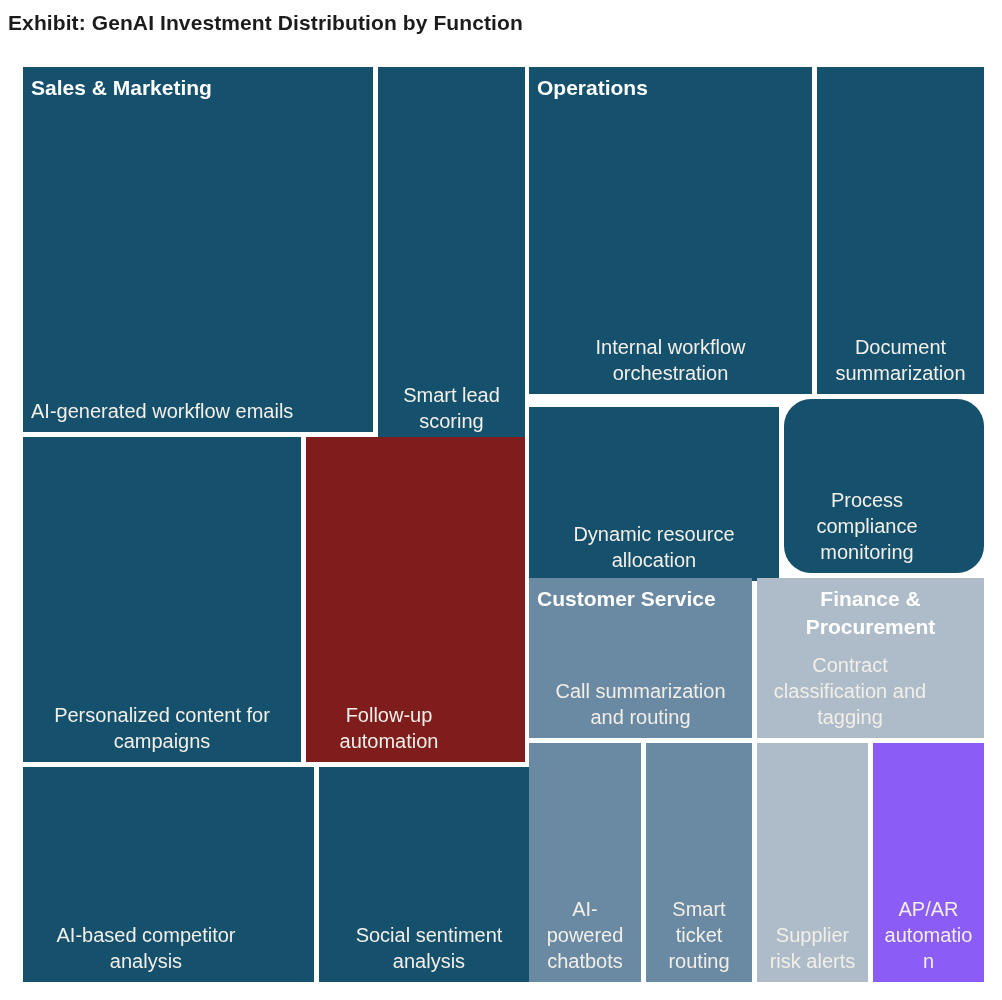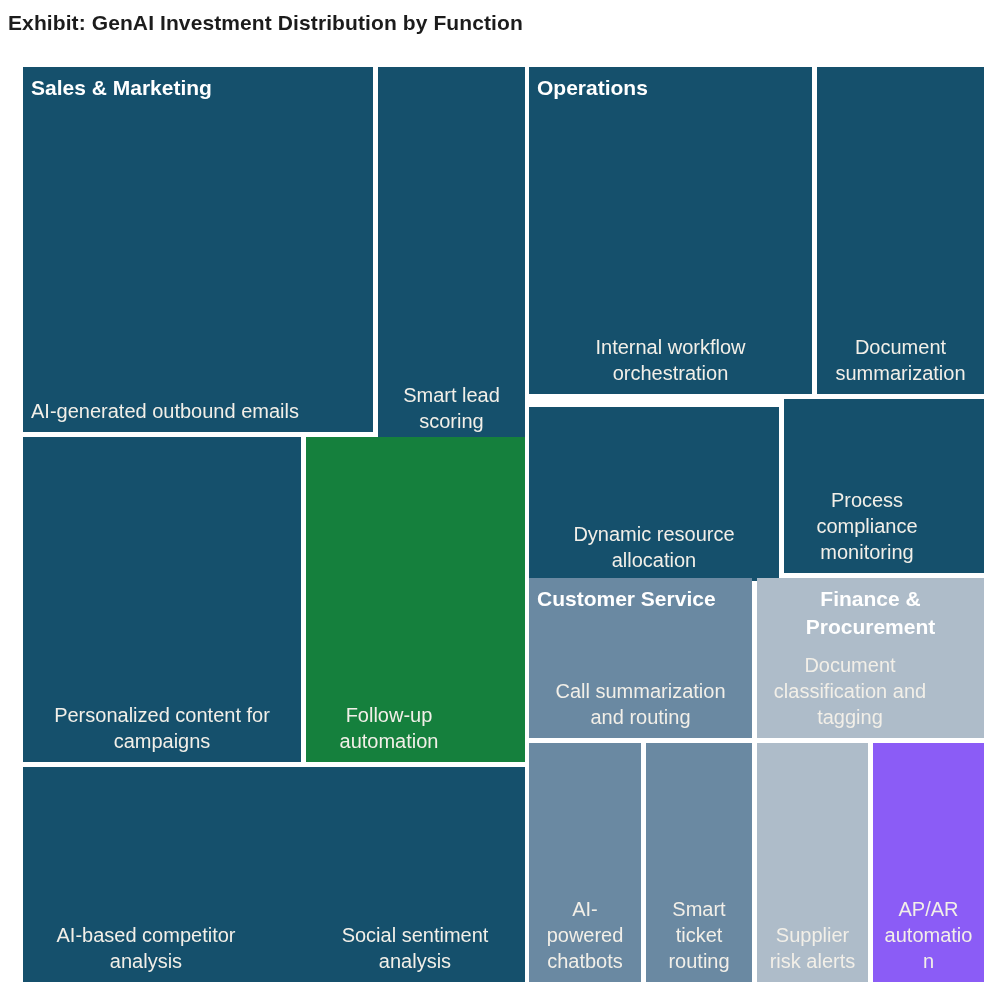--- a/index.html
+++ b/index.html
@@ -54,63 +54,63 @@
   }
 </style>
 </head>
 <body>
 
 <h1 class="title">Exhibit: GenAI Investment Distribution by Function</h1>
 
 <div class="treemap" style="left: 23px; top: 67px; width: 961px; height: 915px;">
     <div class="tile" style="left: 0px; top: 0px; width: 350px; height: 365px; background: rgb(21, 80, 108);">
       <span class="hdr" style="color: rgb(255, 255, 255);">Sales &amp; Marketing</span>
-      <span class="lbl" style="color: rgb(242, 239, 232);">AI-generated outbound emails</span>
+      <span class="lbl" style="color: rgb(242, 239, 232);">AI-generated workflow emails</span>
     </div>
     <div class="tile" style="left: 355px; top: 0px; width: 147px; height: 375px; background: rgb(21, 80, 108);">
       <span class="lbl" style="color: rgb(242, 239, 232);">Smart lead scoring</span>
     </div>
     <div class="tile" style="left: 0px; top: 370px; width: 278px; height: 325px; background: rgb(21, 80, 108);">
       <span class="lbl" style="color: rgb(242, 239, 232);">Personalized content for campaigns</span>
     </div>
-    <div class="tile" style="left: 283px; top: 370px; width: 219px; height: 325px; background: #15803d;">
+    <div class="tile" style="left: 283px; top: 370px; width: 219px; height: 325px; background: #7f1d1d;">
       <span class="lbl" style="color: rgb(242, 239, 232); max-width: 150px;">Follow-up automation</span>
     </div>
     <div class="tile" style="left: 0px; top: 700px; width: 291px; height: 215px; background: rgb(21, 80, 108);">
       <span class="lbl" style="color: rgb(242, 239, 232); max-width: 230px;">AI-based competitor analysis</span>
     </div>
-    <div class="tile" style="left: 282px; top: 700px; width: 220px; height: 215px; background: rgb(21, 80, 108);">
+    <div class="tile" style="left: 296px; top: 700px; width: 220px; height: 215px; background: rgb(21, 80, 108);">
       <span class="lbl" style="color: rgb(242, 239, 232);">Social sentiment analysis</span>
     </div>
     <div class="tile" style="left: 506px; top: 0px; width: 283px; height: 327px; background: rgb(21, 80, 108);">
       <span class="hdr" style="color: rgb(255, 255, 255);">Operations</span>
       <span class="lbl" style="color: rgb(242, 239, 232);">Internal workflow orchestration</span>
     </div>
     <div class="tile" style="left: 794px; top: 0px; width: 167px; height: 327px; background: rgb(21, 80, 108);">
       <span class="lbl" style="color: rgb(242, 239, 232);">Document summarization</span>
     </div>
     <div class="tile" style="left: 506px; top: 340px; width: 250px; height: 174px; background: rgb(21, 80, 108);">
       <span class="lbl" style="color: rgb(242, 239, 232);">Dynamic resource allocation</span>
     </div>
-    <div class="tile" style="left: 761px; top: 332px; width: 200px; height: 174px; background: rgb(21, 80, 108);">
+    <div class="tile" style="left: 761px; top: 332px; width: 200px; height: 174px; background: rgb(21, 80, 108); border-radius: 27px;">
       <span class="lbl" style="color: rgb(242, 239, 232); max-width: 150px;">Process compliance monitoring</span>
     </div>
     <div class="tile" style="left: 506px; top: 511px; width: 223px; height: 160px; background: rgb(106, 137, 162);">
       <span class="hdr" style="color: rgb(255, 255, 255);">Customer Service</span>
       <span class="lbl" style="color: rgb(242, 239, 232);">Call summarization and routing</span>
     </div>
     <div class="tile" style="left: 506px; top: 676px; width: 112px; height: 239px; background: rgb(106, 137, 162);">
       <span class="lbl" style="color: rgb(242, 239, 232);">AI-powered chatbots</span>
     </div>
     <div class="tile" style="left: 623px; top: 676px; width: 106px; height: 239px; background: rgb(106, 137, 162);">
       <span class="lbl" style="color: rgb(242, 239, 232);">Smart ticket routing</span>
     </div>
     <div class="tile" style="left: 734px; top: 511px; width: 227px; height: 160px; background: rgb(174, 188, 201);">
       <span class="hdr" style="color: rgb(255, 255, 255);">Finance &amp; Procurement</span>
-      <span class="lbl" style="color: rgb(242, 239, 232); max-width: 170px;">Document classification and tagging</span>
+      <span class="lbl" style="color: rgb(242, 239, 232); max-width: 170px;">Contract classification and tagging</span>
     </div>
     <div class="tile" style="left: 734px; top: 676px; width: 111px; height: 239px; background: rgb(174, 188, 201);">
       <span class="lbl" style="color: rgb(242, 239, 232);">Supplier risk alerts</span>
     </div>
     <div class="tile" style="left: 850px; top: 676px; width: 111px; height: 239px; background: #8b5cf6;">
       <span class="lbl" style="color: rgb(242, 239, 232);">AP/AR automation</span>
     </div>
   </div>
 
 </body></html>

